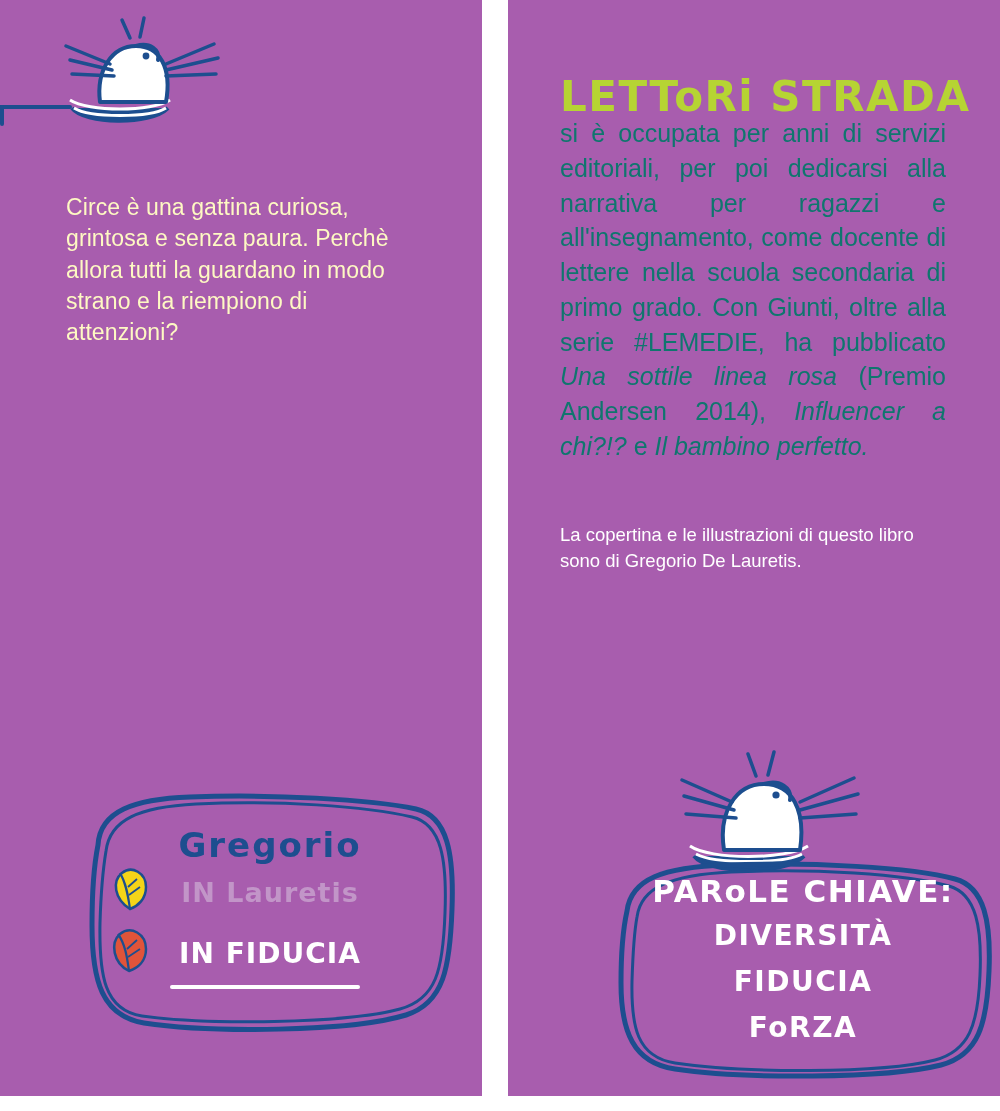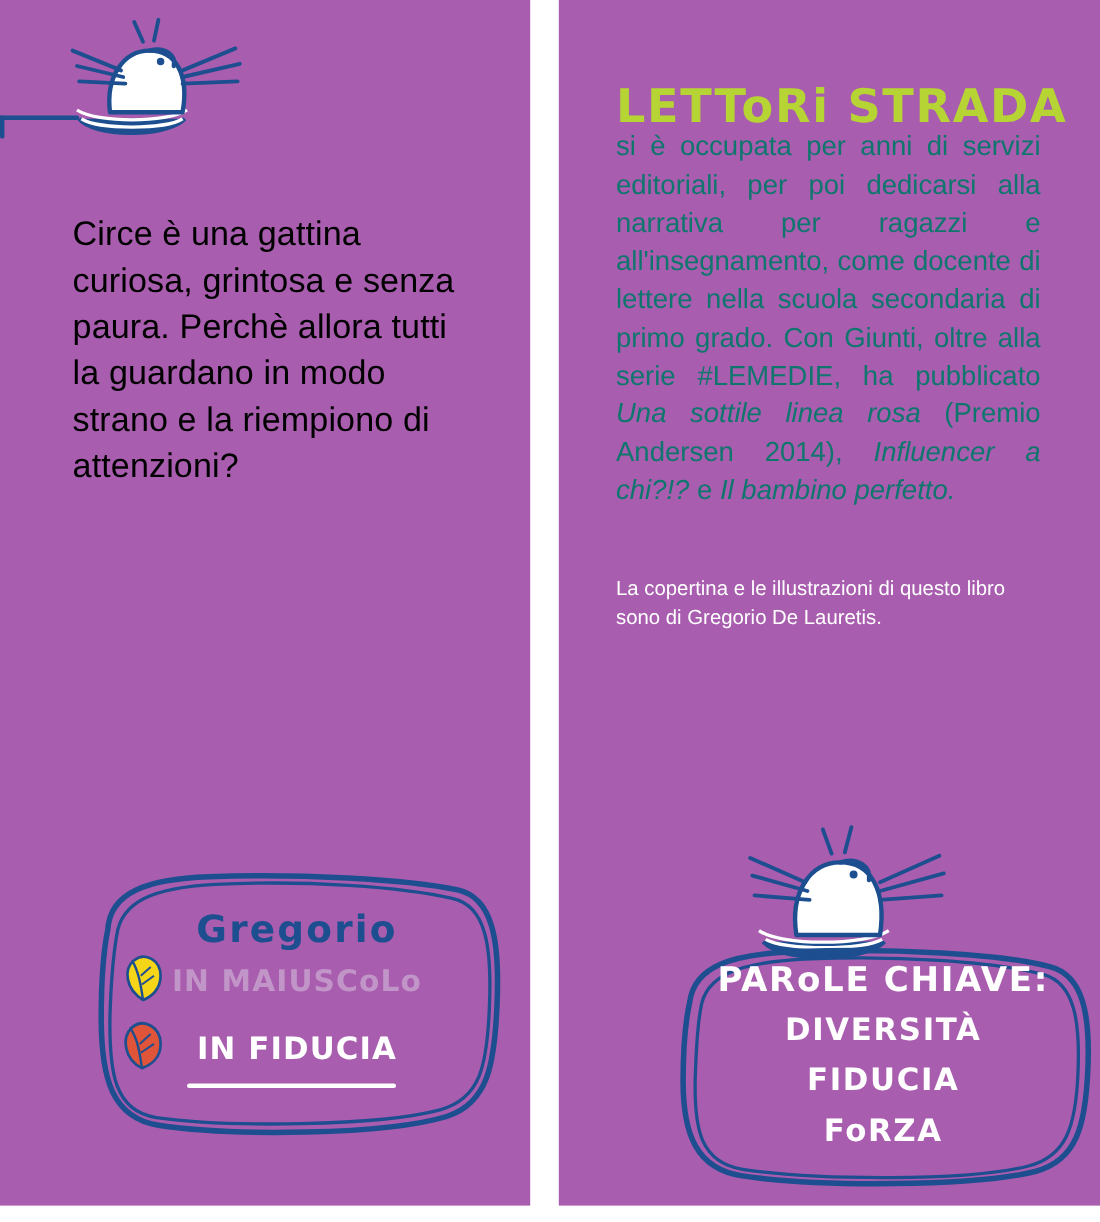--- a/index.html
+++ b/index.html
@@ -46,22 +46,22 @@
     width: 260px;
     height: 120px;
   }
 
   
   .blurb {
     position: absolute;
     left: 66px;
     top: 192px;
     width: 360px;
-    color: #000000;
-    font-size: 31px;
+    color: #fef9c3;
+    font-size: 23px;
     line-height: 1.36;
     font-weight: 400;
     letter-spacing: 0.1px;
   }
 
   
   .badge-left {
     position: absolute;
     left: 70px;
     top: 785px;
@@ -218,21 +218,21 @@
 
       <div class="txt lettori">Gregorio</div>
 
       <div class="leaf leaf-yellow">
         <svg width="40" height="46" viewBox="0 0 40 46">
           <path d="M20 44 C4 34 2 16 12 8 C22 0 36 8 36 22 C36 34 28 41 20 44 Z" fill="#f5d518" stroke="#1d4e8f" stroke-width="2.5"></path>
           <path d="M20 44 C18 30 16 18 10 8" stroke="#1d4e8f" stroke-width="2.2" fill="none"></path>
           <path d="M19 30 L30 22 M18 22 L27 14" stroke="#1d4e8f" stroke-width="1.8" fill="none"></path>
         </svg>
       </div>
-      <div class="txt maiuscolo">IN MAIUSCoLo</div>
+      <div class="txt maiuscolo">IN Lauretis</div>
 
       <div class="leaf leaf-red">
         <svg width="42" height="48" viewBox="0 0 42 48">
           <path d="M21 46 C5 38 2 18 12 9 C23 0 38 9 38 24 C38 36 30 43 21 46 Z" fill="#e0543a" stroke="#1d4e8f" stroke-width="2.5"></path>
           <path d="M21 46 C19 31 17 19 10 9" stroke="#1d4e8f" stroke-width="2.2" fill="none"></path>
           <path d="M20 32 L32 24 M19 24 L29 15" stroke="#1d4e8f" stroke-width="1.8" fill="none"></path>
         </svg>
       </div>
       <div class="txt cammino">IN FIDUCIA</div>
       <div class="cammino-underline"></div>

